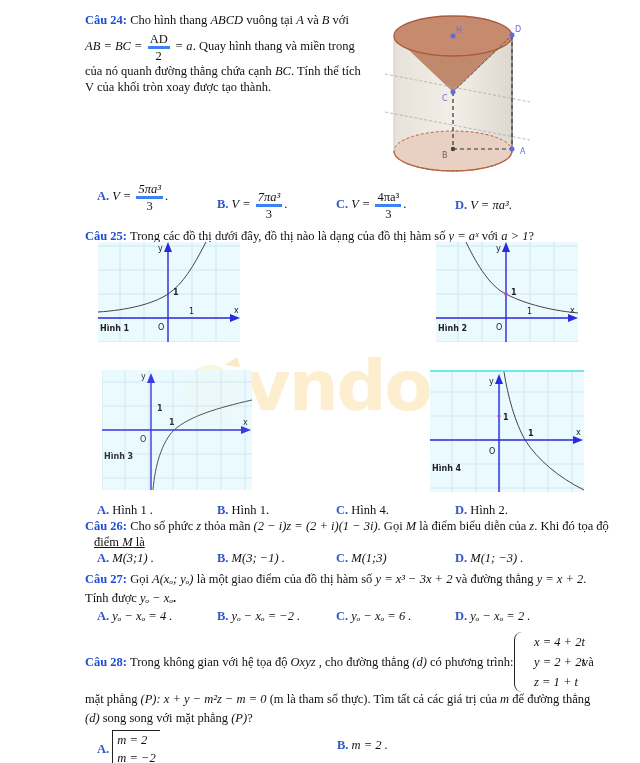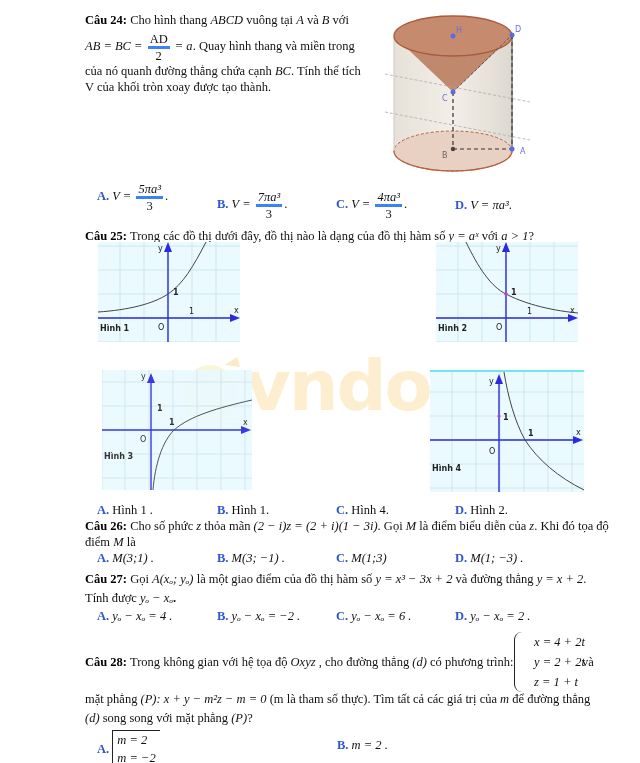--- a/index.html
+++ b/index.html
@@ -1,19 +1,19 @@
 <!DOCTYPE html>
 <html><head>
 <meta charset="utf-8">
 <style>
   html, body { margin:0; padding:0; background:#fff; }
   body { width:640px; height:763px; position:relative; overflow:hidden;
          font-family:"Liberation Serif", serif; font-size:12.5px; color:#111; }
   .abs { position:absolute; }
-  .qlabel { color:#000000; font-weight:bold; }
+  .qlabel { color:#1d4ed8; font-weight:bold; }
   .optl { color:#2f57c9; font-weight:bold; }
   i.m { font-style:italic; }
   .line { position:absolute; white-space:nowrap; }
   .frac { display:inline-block; vertical-align:middle; text-align:center; margin:0 2px; }
   .frac .n { display:block; border-bottom:3px solid #3b82f6; padding:0 2px; line-height:14px; }
   .frac .d { display:block; line-height:14px; }
   .graph { position:absolute; background:#eafaff; }
   .graph svg { position:absolute; left:0; top:0; }
   .watermark { position:absolute; font-family:"DejaVu Sans", sans-serif; font-weight:bold;
                color:#fdeed0; font-size:70px; letter-spacing:-2px; }
@@ -83,21 +83,21 @@
 <div class="line" style="left:97px; top:182px;">
   <span class="optl">A.</span> <i class="m">V =</i>
   <span class="frac"><span class="n m" style="font-style:italic">5πa³</span><span class="d">3</span></span><span>.</span>
 </div>
 <div class="line" style="left:217px; top:190px;">
   <span class="optl">B.</span> <i class="m">V =</i>
   <span class="frac"><span class="n" style="font-style:italic">7πa³</span><span class="d">3</span></span><span>.</span>
 </div>
 <div class="line" style="left:336px; top:190px;">
   <span class="optl">C.</span> <i class="m">V =</i>
-  <span class="frac"><span class="n" style="font-style:italic">4πa³</span><span class="d">3</span></span><span>.</span>
+  <span class="frac"><span class="n" style="">4πa³</span><span class="d">3</span></span><span>.</span>
 </div>
 <div class="line" style="left:455px; top:198px;">
   <span class="optl">D.</span> <i class="m">V = πa³</i><span>.</span>
 </div>
 
 <div class="line" style="left:85px; top:229px;">
   <span class="qlabel">Câu 25:</span><span> Trong các đồ thị dưới đây, đồ thị nào là dạng của đồ thị  hàm số </span><i class="m">y = aˣ</i><span> với </span><i class="m">a &gt; 1</i><span>?</span>
 </div>
 
 <div class="graph" style="left:98px; top:242px; width:142px; height:100px;">
@@ -218,21 +218,21 @@
 </div>
 
 <div class="line" style="left:97px; top:503px;"><span class="optl">A.</span> <span>Hình 1 .</span></div>
 <div class="line" style="left:217px; top:503px;"><span class="optl">B.</span> <span>Hình 1.</span></div>
 <div class="line" style="left:336px; top:503px;"><span class="optl">C.</span> <span>Hình 4.</span></div>
 <div class="line" style="left:455px; top:503px;"><span class="optl">D.</span> <span>Hình 2.</span></div>
 
 <div class="line" style="left:85px; top:519px;">
   <span class="qlabel">Câu 26:</span><span> Cho số phức </span><i class="m">z</i><span> thỏa mãn </span><i class="m">(2 − i)z = (2 + i)(1 − 3i)</i><span>. Gọi </span><i class="m">M</i><span>  là điểm biểu diễn của </span><i class="m">z</i><span>. Khi đó tọa độ</span>
 </div>
-<div class="line" style="left:85px; top:535px;">
+<div class="line" style="left:94px; top:535px;text-decoration:underline;">
   <span>điểm </span><i class="m">M</i><span> là</span>
 </div>
 <div class="line" style="left:97px; top:551px;"><span class="optl">A.</span> <i class="m">M(3;1) .</i></div>
 <div class="line" style="left:217px; top:551px;"><span class="optl">B.</span> <i class="m">M(3; −1) .</i></div>
 <div class="line" style="left:336px; top:551px;"><span class="optl">C.</span> <i class="m">M(1;3)</i></div>
 <div class="line" style="left:455px; top:551px;text-align:right;"><span class="optl">D.</span> <i class="m">M(1; −3) .</i></div>
 
 <div class="line" style="left:85px; top:572px;">
   <span class="qlabel">Câu 27:</span><span> Gọi </span><i class="m">A(xₒ; yₒ)</i><span>  là một giao điểm của đồ thị hàm số </span><i class="m">y = x³ − 3x + 2</i><span>  và đường thẳng </span><i class="m">y = x + 2</i><span>.</span>
 </div>

